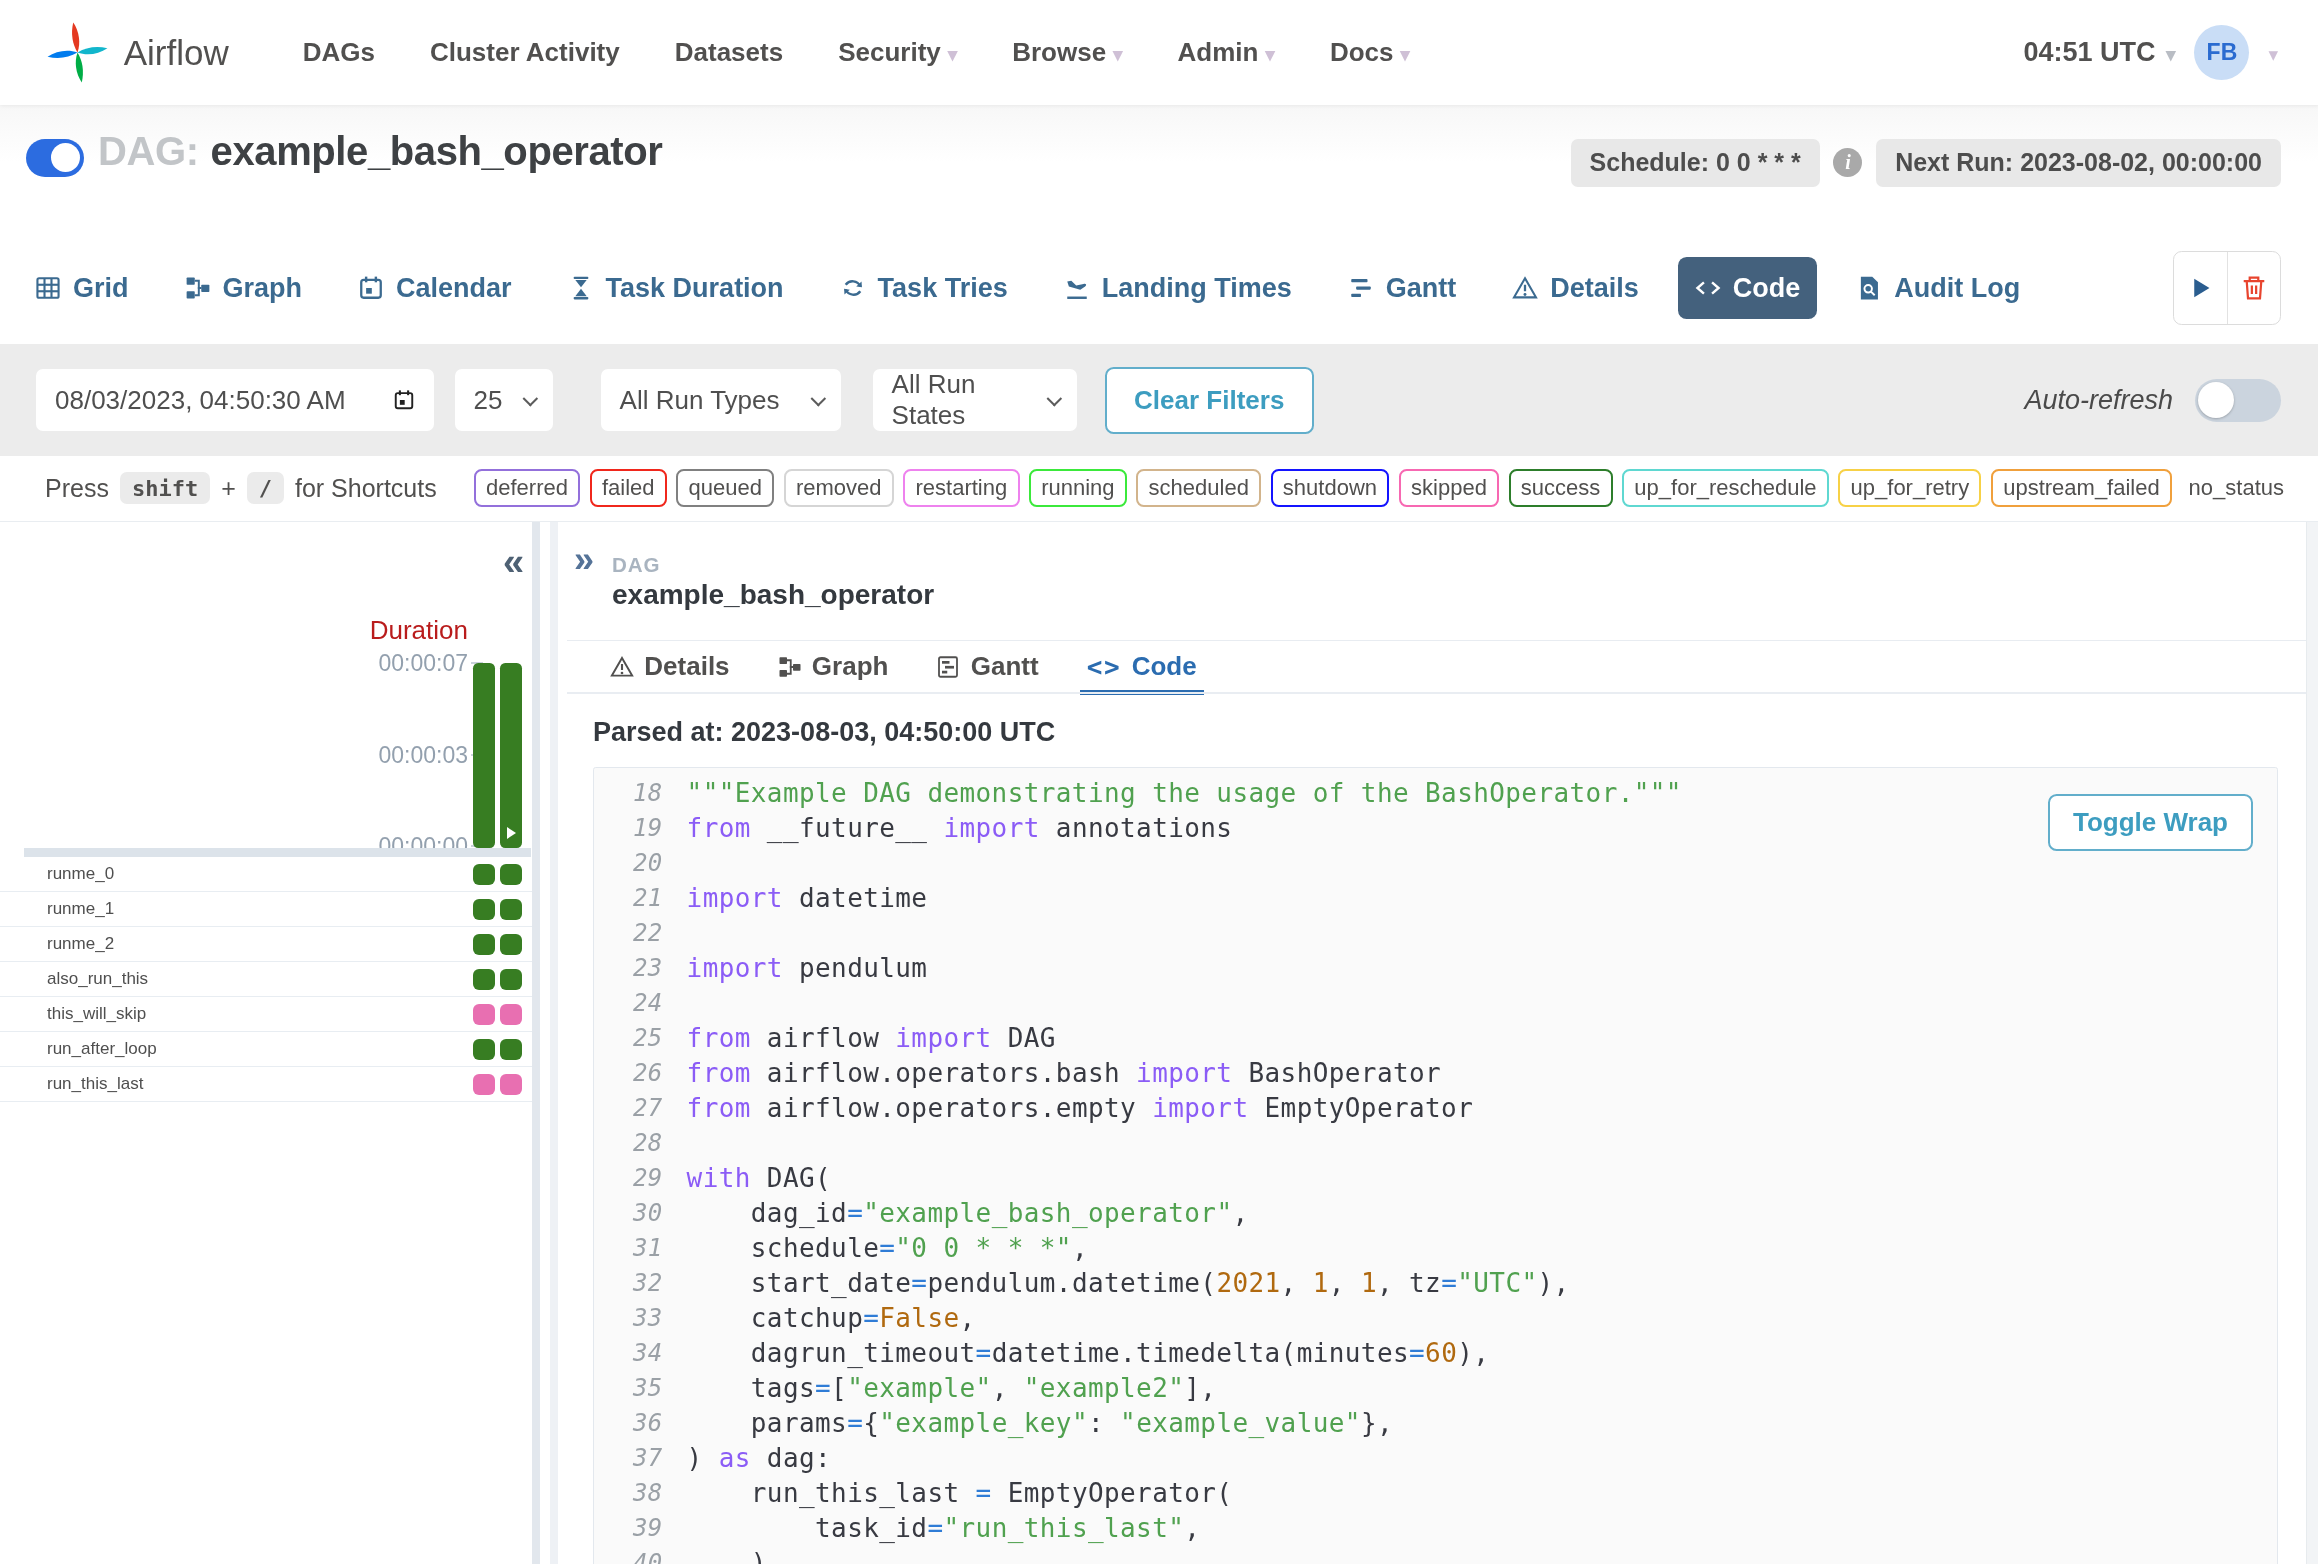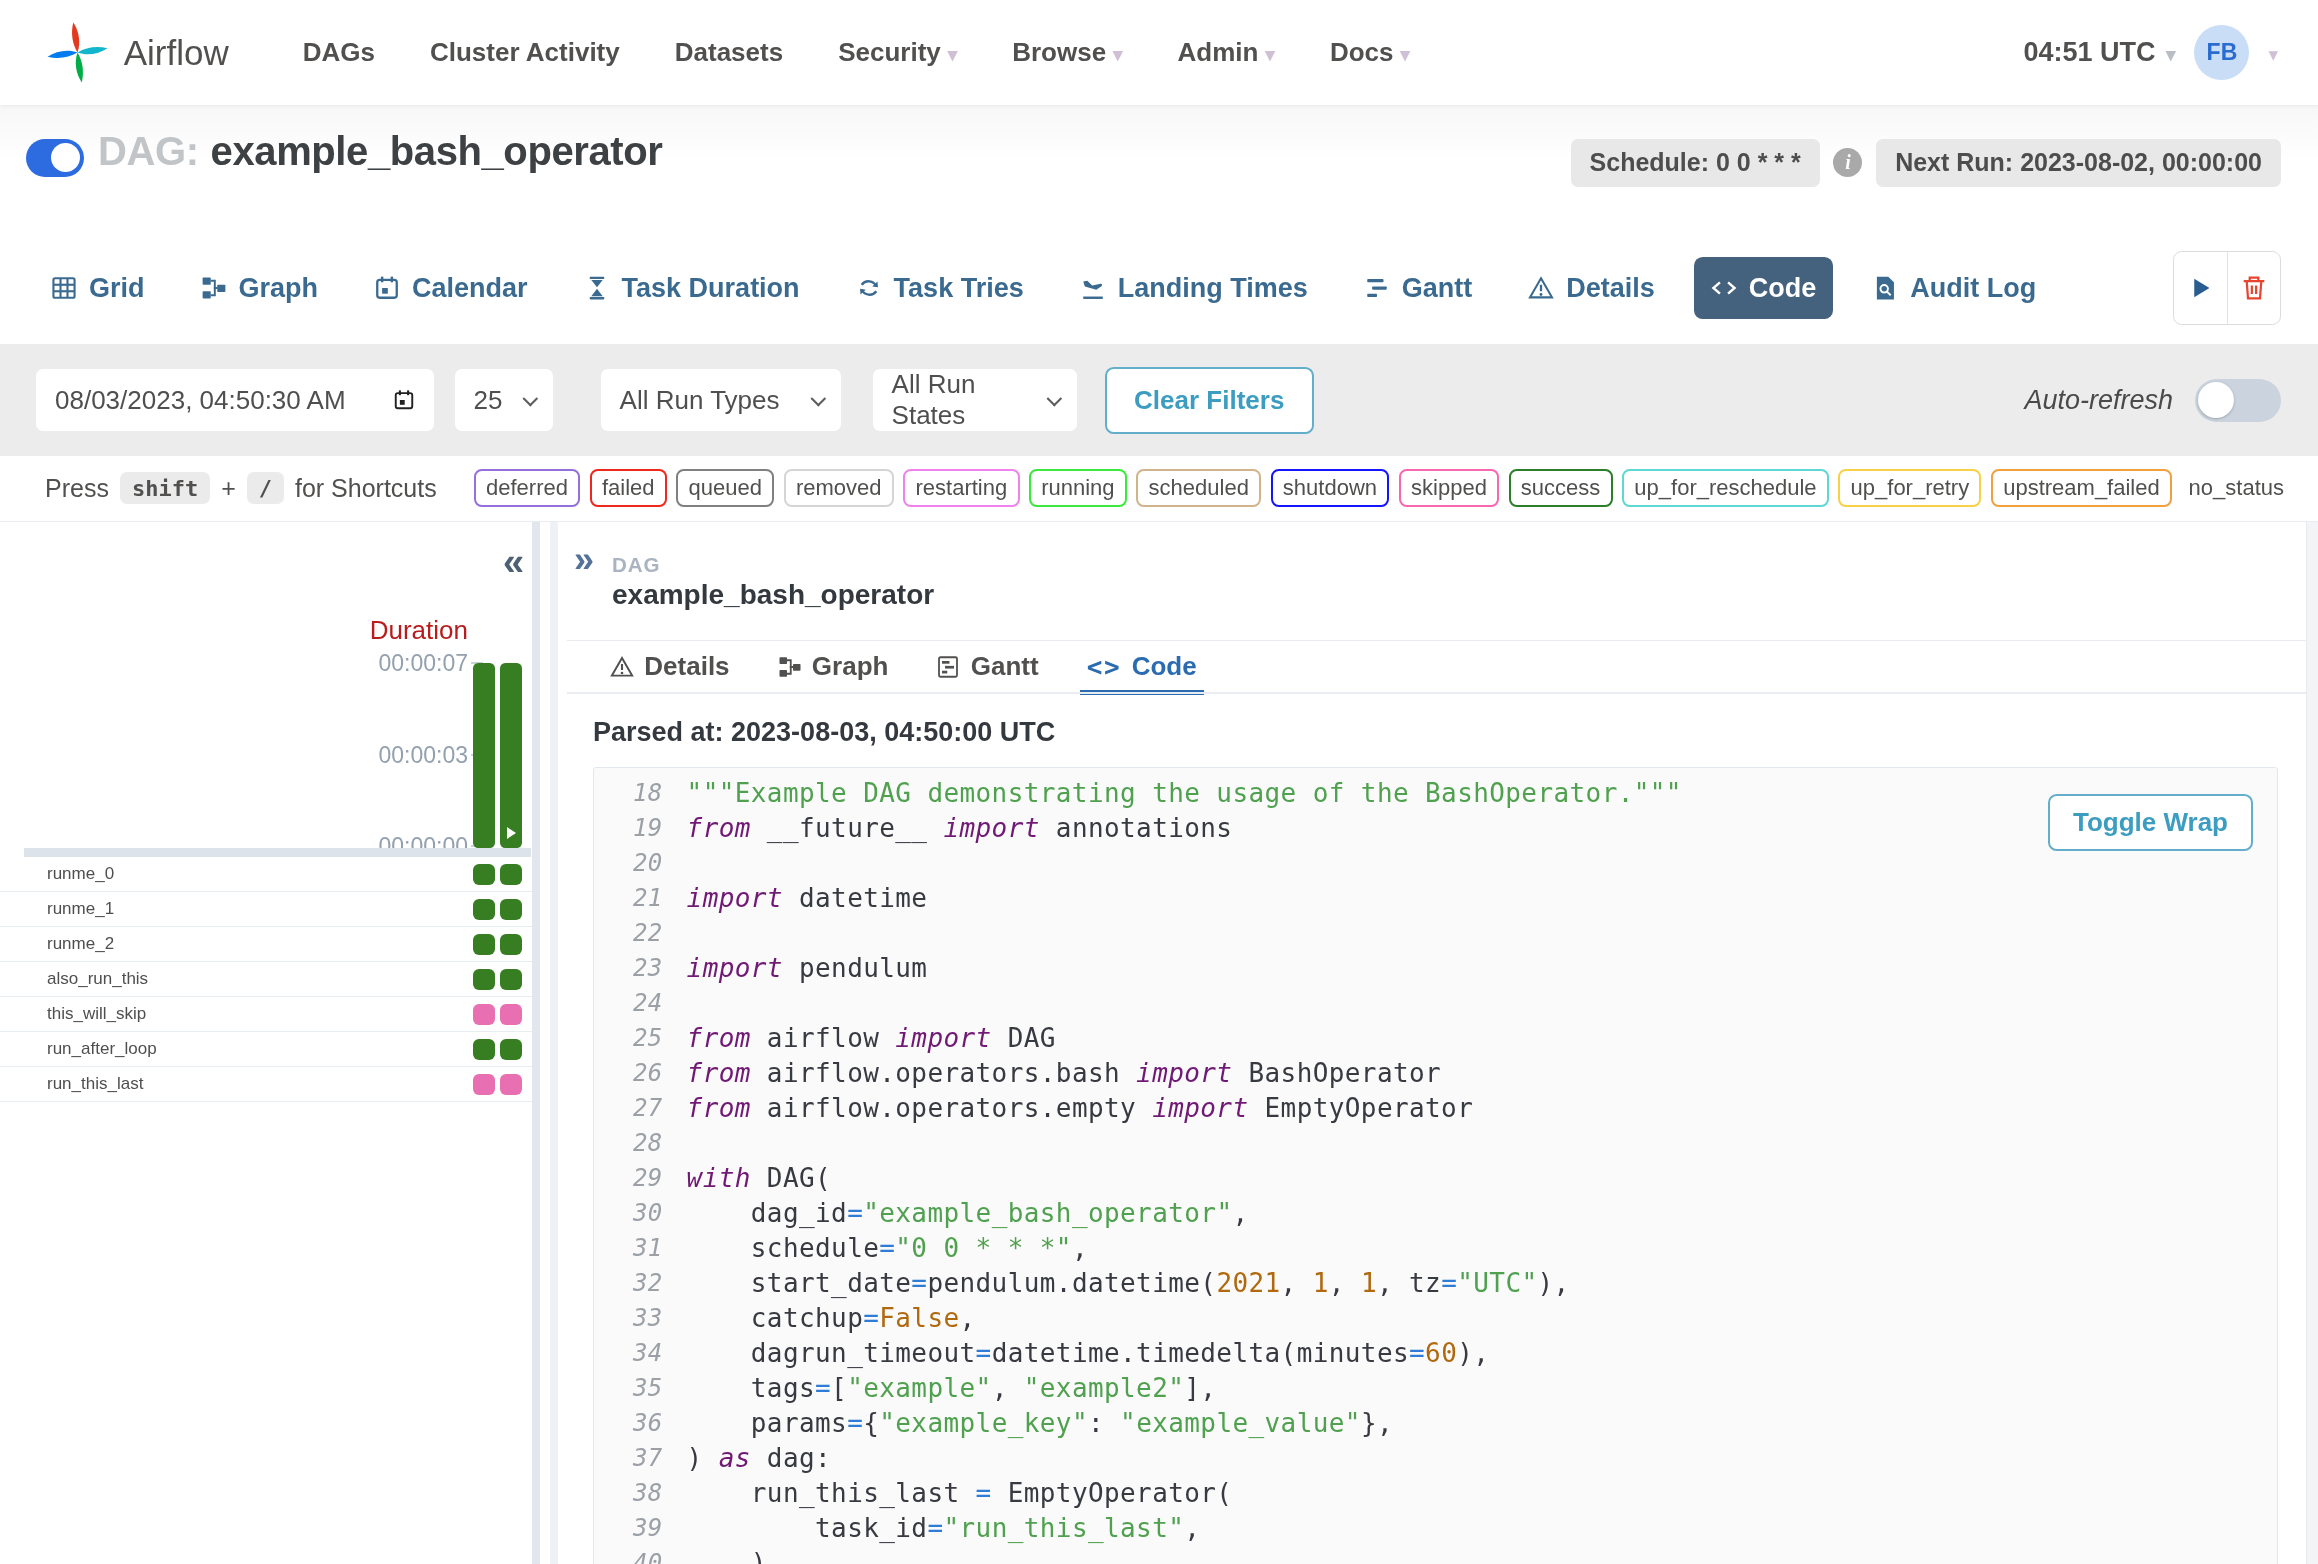--- a/index.html
+++ b/index.html
@@ -30,21 +30,21 @@
   .dag-title .prefix { color:#c2c5c8; margin-right:12px; }
   .dag-title .name { color:#3e4144; }
   .header-badges { position:absolute; right:38px; top:34px; display:flex; align-items:center; gap:13.7px; }
   .badge-gray { background:#e8e8e8; border-radius:6.9px; padding:9.4px 19px; font-weight:bold; font-size:25px; color:#4d4d4d; white-space:nowrap; }
   .info-circle { width:29px; height:29px; border-radius:50%; background:#a9a9a9; color:#fff;
     font-family:"Liberation Serif", serif; font-style:italic; font-weight:bold; font-size:20px;
     display:flex; align-items:center; justify-content:center; }
 
   
   .view-tabs { position:absolute; left:0; top:232px; width:2319px; height:112px; display:flex; align-items:center;
-    padding-left:34px; }
+    padding-left:18px; }
   .vtab { display:flex; align-items:center; gap:12px; font-weight:bold; font-size:27px; color:#3b6a90;
     padding:15.5px 17px; border-radius:8.6px; margin-right:22px; cursor:pointer; white-space:nowrap; }
   .vtab svg { display:block; }
   .vtab.active { background:#44617d; color:#fff; }
   .code-glyph { font-family:"DejaVu Sans Mono", monospace; font-weight:bold; font-size:26px; letter-spacing:1.7px; }
   .action-group { margin-left:auto; margin-right:38px; display:flex; align-items:stretch; height:74px;
     border:1.7px solid #dcdcdc; border-radius:8.6px; background:#fff; overflow:hidden; }
   .action-btn { width:53px; display:flex; align-items:center; justify-content:center; cursor:pointer; }
   .action-btn + .action-btn { border-left:1.7px solid #e2e2e2; }
 
@@ -115,21 +115,21 @@
   .code-block { position:absolute; left:26px; top:245px; width:1685px; height:807px; background:#fafafa;
     border:0.9px solid #e3e8ee; border-radius:2.6px; overflow:hidden; }
   .toggle-wrap-btn { position:absolute; right:24px; top:26px; padding:11px 23px; border:2.6px solid #62aecb; border-radius:8.6px;
     background:#fff; color:#3d9dc0; font-weight:bold; font-size:26px; cursor:pointer; z-index:3; }
   .code-inner { margin-top:-27px; padding-left:8.6px; }
   .code-line { display:flex; height:35px; line-height:35px; white-space:pre;
     font-family:"DejaVu Sans Mono", monospace; font-size:26px; letter-spacing:0.4px; }
   .lineno { flex:none; width:60px; text-align:right; margin-right:24px; color:#9aa0a6;
     font-style:italic; font-size:24px; }
   .code-line.clipped { opacity:.55; }
-  .tk-k { color:#701a75;font-style:italic; } .tk-s { color:#50a14f; } .tk-n { color:#b0690f; }
+  .tk-k { color:#8b5cf6; } .tk-s { color:#50a14f; } .tk-n { color:#b0690f; }
   .tk-o { color:#2f7cd6; } .tk-d { color:#383a42; } .tk-c { color:#a6a9ad; }
 </style>
 </head>
 <body>
 
 <div class="topnav">
   <div class="brand">
     <svg width="65" height="65" viewBox="0 0 76 76">
       <g>
         <path d="M38 38 C32 28 30 16 33 3 C40 13 42 27 38 38" fill="#e43921"></path>

